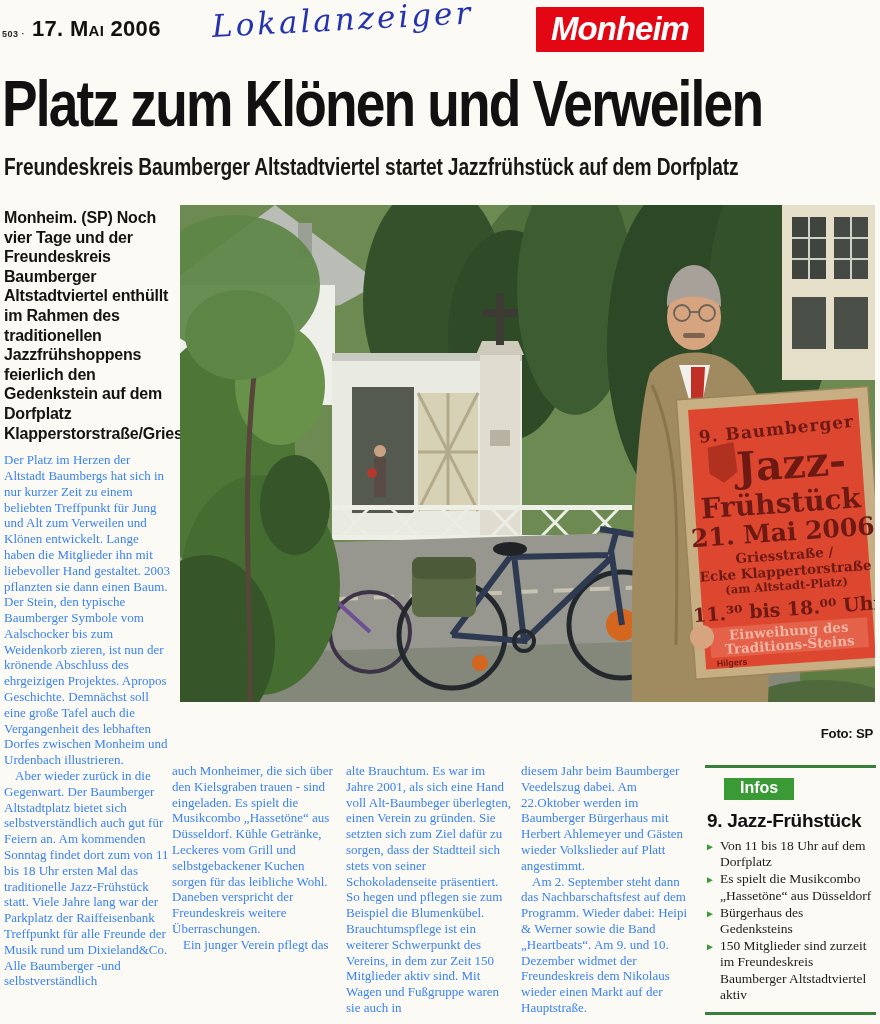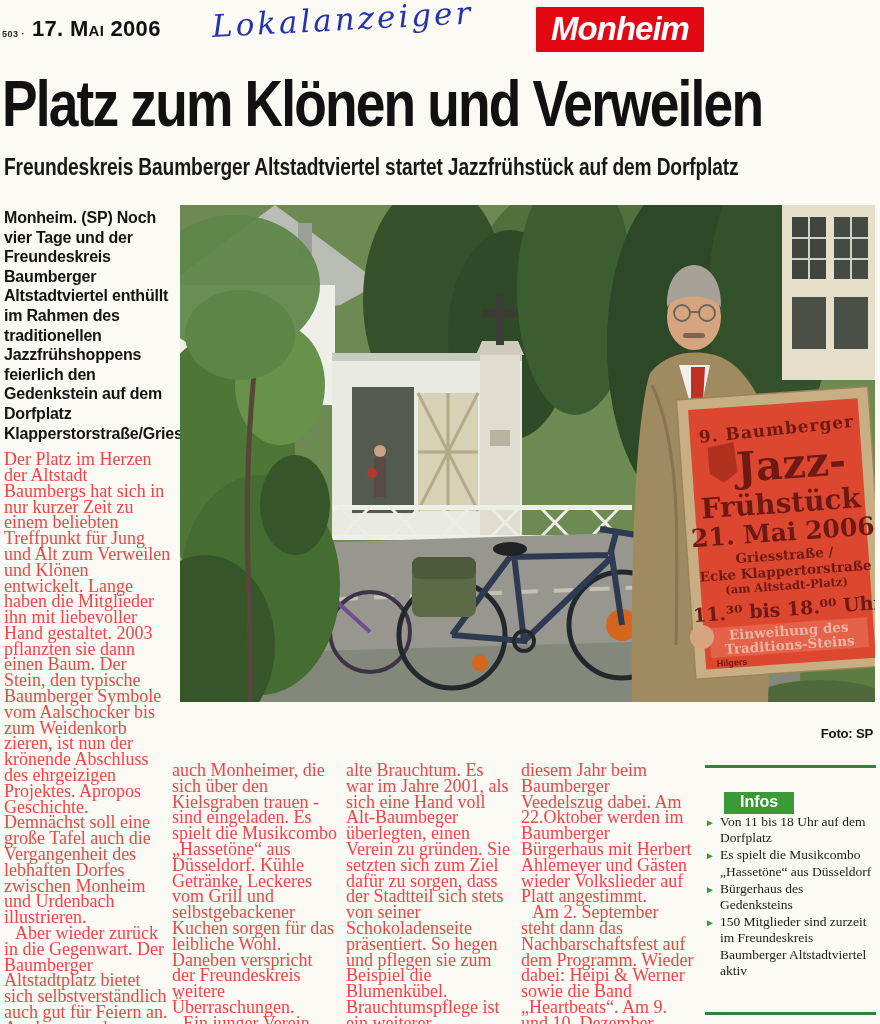--- a/index.html
+++ b/index.html
@@ -32,41 +32,41 @@
     position:absolute; left:4px; top:153px; white-space:nowrap;
     font:bold 24px "Liberation Sans",sans-serif; letter-spacing:-.2px; color:#1a1816;
     transform:scaleX(.8); transform-origin:left top;
   }
   
   .col-intro { position:absolute; left:4px; top:208px; width:167px; }
   .lead {
     font:bold 16px/19.6px "Liberation Sans",sans-serif; color:#151311;
     letter-spacing:-.2px; margin-bottom:9px;
   }
-  p.body { font-size:18px; line-height:15.8px; color:#ef4444; hyphens:auto; -webkit-hyphens:auto; text-align:left; }
+  p.body { font-size:13px; line-height:15.8px; color:#3b82f6; hyphens:auto; -webkit-hyphens:auto; text-align:left; }
   p.indent { text-indent:11px; }
   
   .photo { position:absolute; left:180px; top:205px; width:695px; height:497px; background:#6c8a52; }
   .photo svg { display:block; }
   
   .caption {
     position:absolute; left:181px; top:707px; width:694px; height:40px;
     font:bold 13.2px/18px "Liberation Sans",sans-serif; letter-spacing:-.25px; color:#16140f;
   }
   .caption .credit { position:absolute; right:2px; top:18px; font-weight:bold;padding-left:36px; }
   
   .bcol { position:absolute; top:763px; }
   .bcol2 { left:172px; width:165px; }
   .bcol3 { left:346px; width:166px; }
   .bcol4 { left:521px; width:173px; }
   .subhead { font:bold 18px/20.5px "Liberation Sans",sans-serif; color:#131110; margin:11px 0 7px; letter-spacing:-.3px; }
   
   .infobox { position:absolute; left:705px; top:765px; width:171px; height:250px;
     border-top:3px solid #38803a; border-bottom:3px solid #38803a; }
-  .badge { display:inline-block; margin:24px 0 0 19px; padding:1px 16px 3px;
+  .badge { display:inline-block; margin:10px 0 0 19px; padding:1px 16px 3px;
     background:#3a9a35; color:#fff; font:bold 16px "Liberation Sans",sans-serif; }
   .info-title { font:bold 19px "Liberation Sans",sans-serif; color:#121010; margin:10px 0 6px 2px; letter-spacing:-.3px; }
   .info-list { list-style:none; }
   .info-list li { display:flex; margin-bottom:1px; }
   .info-list .marker { color:#3a9a35; font-size:10px; line-height:16px; padding-top:1px; margin-right:5px; flex:0 0 auto; }
   .info-list .itxt { font-size:13.5px; line-height:16.2px; color:#1d1b19; }
 </style>
 </head>
 <body>
 
@@ -244,20 +244,21 @@
     <p class="body">alte Brauchtum. Es war im Jahre 2001, als sich eine Hand voll Alt-Baumbeger überlegten, einen Verein zu gründen. Sie setzten sich zum Ziel dafür zu sorgen, dass der Stadtteil sich stets von seiner Schokoladenseite präsentiert. So hegen und pflegen sie zum Beispiel die Blumenkübel. Brauchtumspflege ist ein weiterer Schwerpunkt des Vereins, in dem zur Zeit 150 Mitglieder aktiv sind. Mit Wagen und Fußgruppe waren sie auch in</p>
   </div>
 
   <div class="bcol bcol4">
     <p class="body">diesem Jahr beim Baumberger Veedelszug dabei. Am 22.Oktober werden im Baumberger Bürgerhaus mit Herbert Ahlemeyer und Gästen wieder Volkslieder auf Platt angestimmt.</p>
     <p class="body indent">Am 2. September steht dann das Nachbarschaftsfest auf dem Programm. Wieder dabei: Heipi &amp; Werner sowie die Band „Heartbeats“. Am 9. und 10. Dezember widmet der Freundeskreis dem Nikolaus wieder einen Markt auf der Hauptstraße.</p>
   </div>
 
   <aside class="infobox">
     <span class="badge">Infos</span>
+    <div class="info-title">9. Jazz-Frühstück</div>
     <ul class="info-list">
       <li>
         <span class="marker">►</span>
         <span class="itxt">Von 11 bis 18 Uhr auf dem Dorfplatz</span>
       </li>
       <li>
         <span class="marker">►</span>
         <span class="itxt">Es spielt die Musikcombo „Hassetöne“ aus Düsseldorf</span>
       </li>
       <li>

